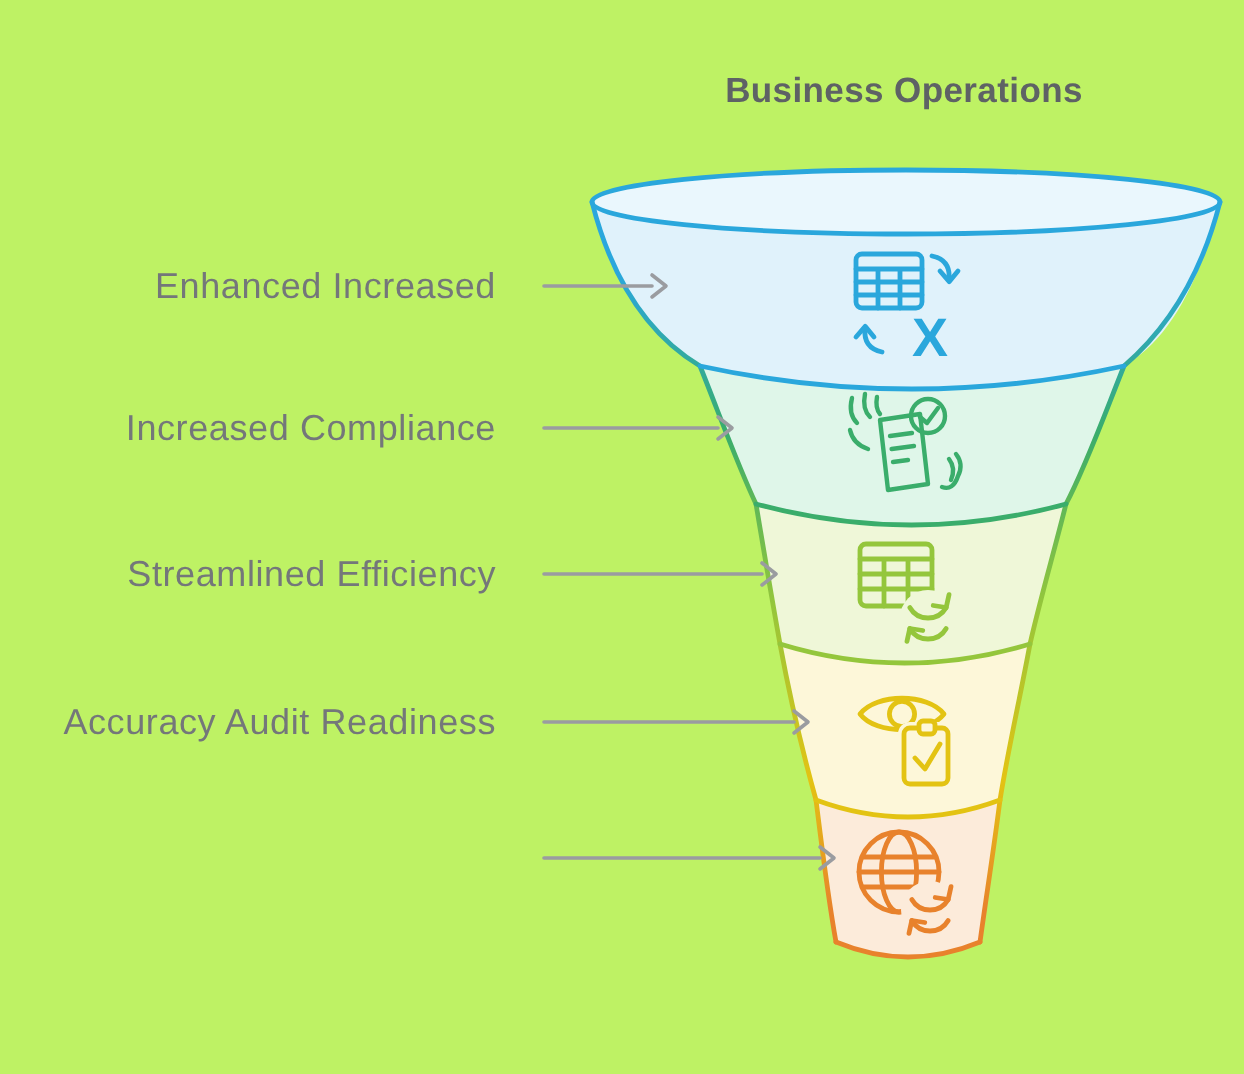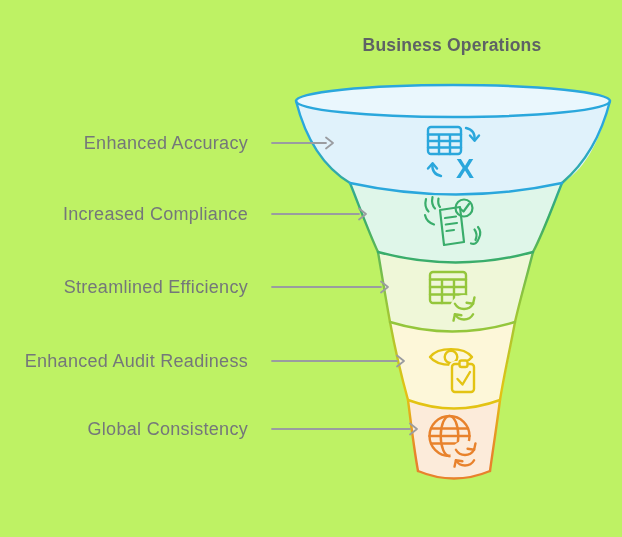--- a/index.html
+++ b/index.html
@@ -20,25 +20,24 @@
   svg{position:absolute;left:0;top:0;}
   text.xglyph{font-family:"Liberation Sans",sans-serif;}
 </style>
 </head>
 <body>
 
 <div class="canvas">
 
   <div class="funnel-title" style="top:33px;">Business Operations</div>
 
-  <div class="stage-label" style="top:131px;">Enhanced Accuracy</div>
+  <div class="stage-label" style="top:131px;">Enhanced Increased</div>
   <div class="stage-label" style="top:275px;">Streamlined Efficiency</div>
   <div class="stage-label" style="top:202px;">Increased Compliance</div>
-  <div class="stage-label" style="top:349px;">Enhanced Audit Readiness</div>
-  <div class="stage-label" style="top:417px;">Global Consistency</div>
+  <div class="stage-label" style="top:349px;">Accuracy Audit Readiness</div>
 
   <svg width="622" height="537" viewBox="0 0 622 537">
     <defs>
       <linearGradient id="sideGrad" gradientUnits="userSpaceOnUse" x1="0" y1="90" x2="0" y2="475">
         <stop offset="0.12" stop-color="#2AA7DC"></stop>
         <stop offset="0.33" stop-color="#3AAD6B"></stop>
         <stop offset="0.55" stop-color="#94C63C"></stop>
         <stop offset="0.78" stop-color="#E3C313"></stop>
         <stop offset="0.95" stop-color="#E8822C"></stop>
       </linearGradient>

